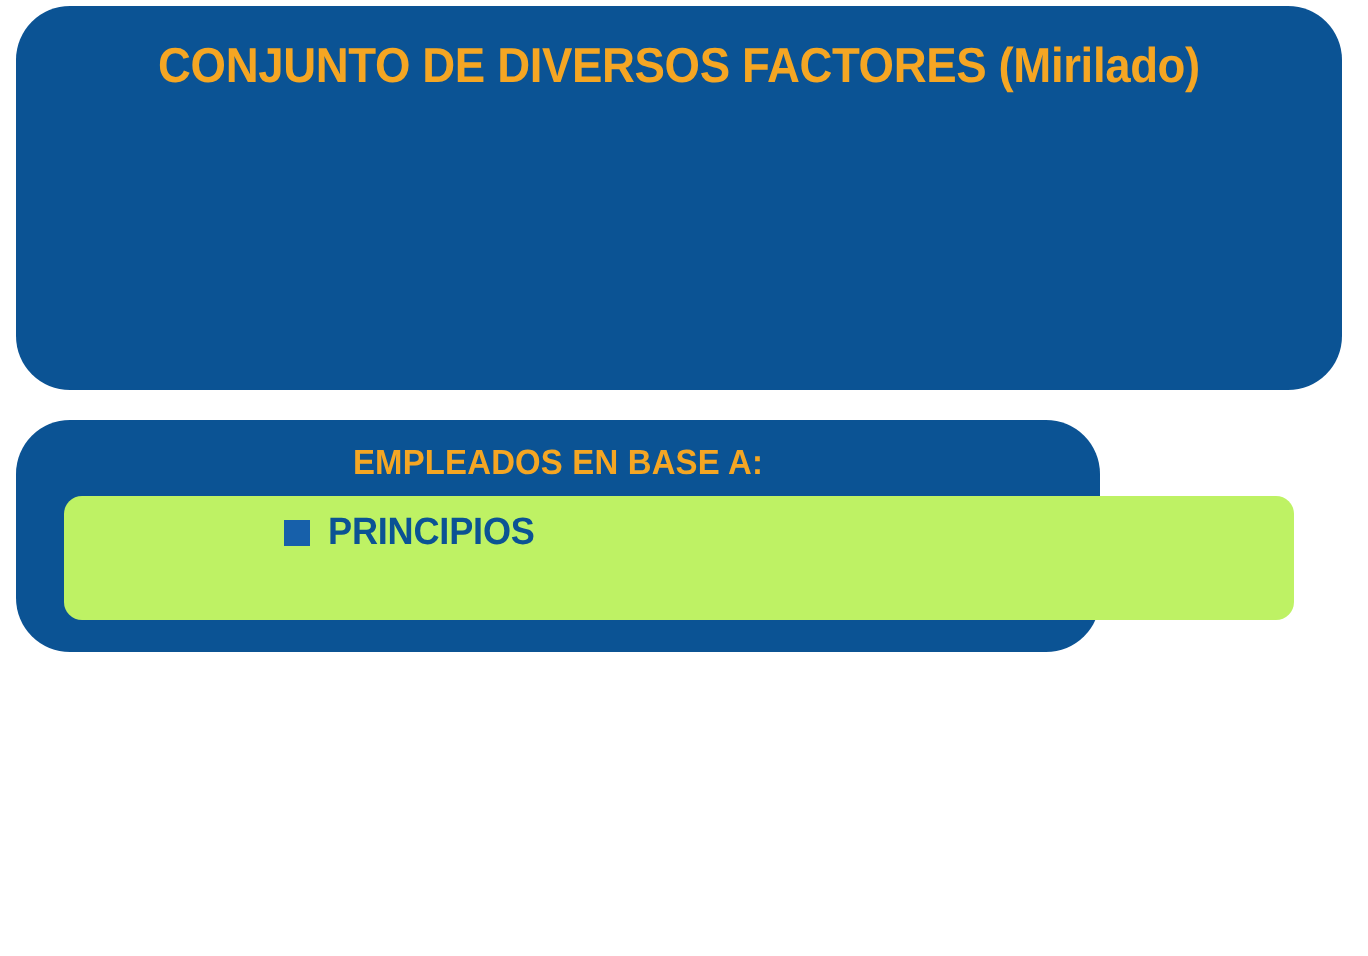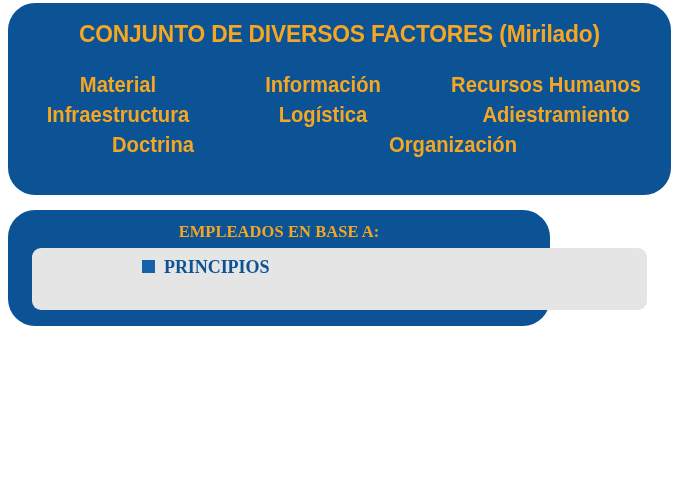--- a/index.html
+++ b/index.html
@@ -71,42 +71,41 @@
   .f-organizacion    { top: 64px; left: 300px;width: 290px; text-align: center; }
   .f-recursos        { top: 4px;  left: 412px;width: 252px; text-align: center; }
   .f-adiestramiento  { top: 34px; left: 422px;width: 252px; text-align: center; }
 
   
   #panel-empleados {
     left: 8px;
     top: 210px;
     width: 542px;
     height: 116px;
-    font-family: Liberation Serif, serif;
   }
   #empleados-title {
     position: absolute;
     top: 11px;
     left: 0;
     width: 100%;
     text-align: center;
     color: #f5a623;
     font-size: 17.5px;
     font-weight: bold;
     letter-spacing: 0.1px;
     transform: scaleX(0.94);
     white-space: nowrap;
   }
   #empleados-inner {
     position: absolute;
     left: 24px;
     top: 38px;
     width: 615px;
     height: 62px;
-    background: #e5e5e5;
+    background: #bef264;
     border-radius: 9px;
   }
   #empleados-list {
     position: absolute;
     left: 110px;
     top: 6px;
     right: 0;
   }
   .bullet-row {
     display: flex;
@@ -167,30 +166,20 @@
 </style>
 </head>
 <body>
 
 <div id="canvas">
 
   <div class="panel" id="panel-factors">
 
     <div id="factors-title">CONJUNTO DE DIVERSOS FACTORES (Mirilado)</div>
 
-    <div id="factors-grid">
-      <div class="factor f-material">Material</div>
-      <div class="factor f-infraestructura">Infraestructura</div>
-      <div class="factor f-doctrina">Doctrina</div>
-      <div class="factor f-informacion">Información</div>
-      <div class="factor f-logistica">Logística</div>
-      <div class="factor f-organizacion">Organización</div>
-      <div class="factor f-recursos">Recursos Humanos</div>
-      <div class="factor f-adiestramiento">Adiestramiento</div>
-    </div>
   </div>
 
   <div class="panel" id="panel-empleados">
 
     <div id="empleados-title">EMPLEADOS EN BASE A:</div>
 
     <div id="empleados-inner">
       <div id="empleados-list">
 
         <div class="bullet-row">

